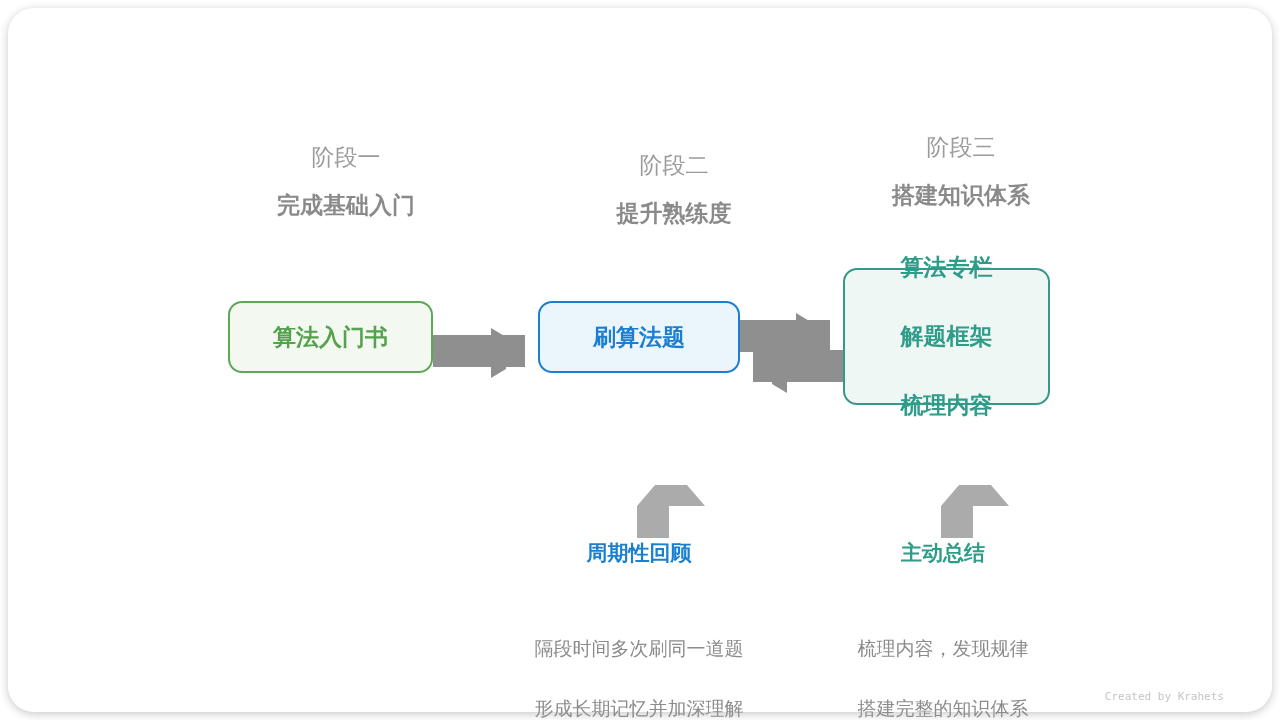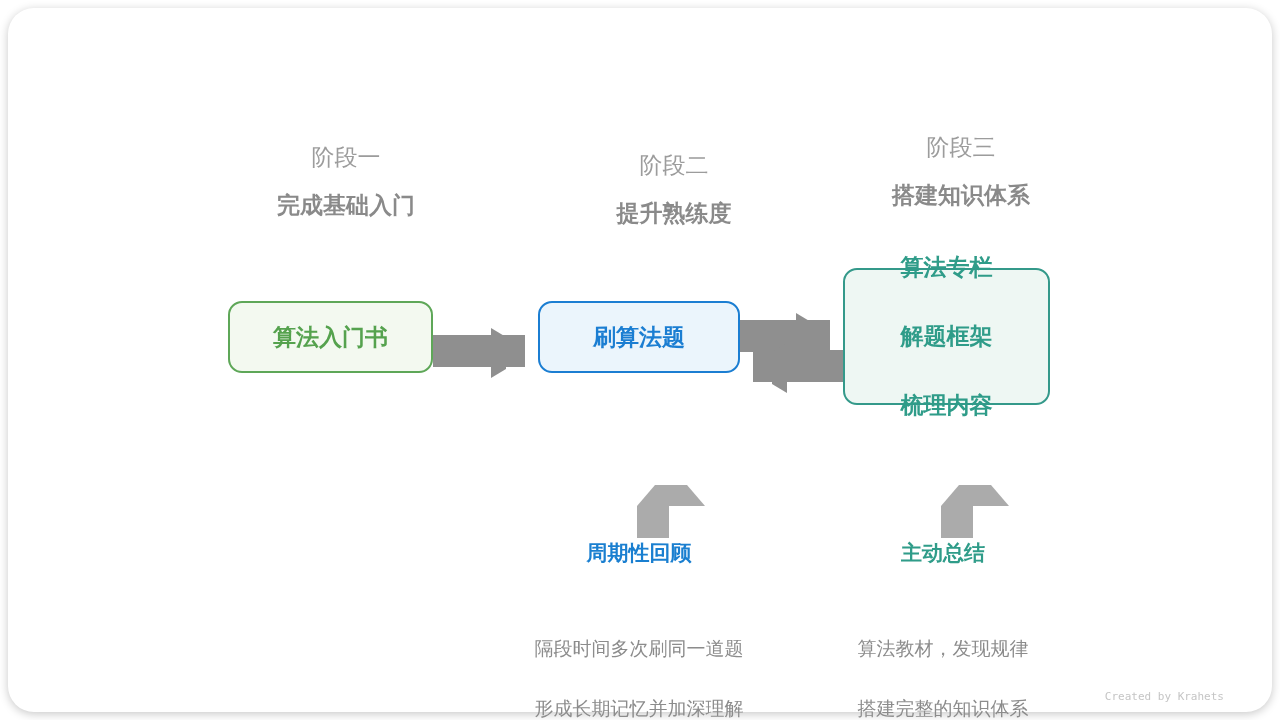--- a/index.html
+++ b/index.html
@@ -124,19 +124,19 @@
     <div class="annotation-title blue">周期性回顾</div>
     <div class="annotation-desc">
       <div>隔段时间多次刷同一道题</div>
       <div>形成长期记忆并加深理解</div>
     </div>
   </div>
 
   <div class="annotation" style="left:773px; top:506px;">
     <div class="annotation-title teal">主动总结</div>
     <div class="annotation-desc">
-      <div>算法教材，发现规律</div>
+      <div>梳理内容，发现规律</div>
       <div>搭建完整的知识体系</div>
     </div>
   </div>
 
   <div class="credit">Created by Krahets</div>
 </div>
 
 </body></html>

